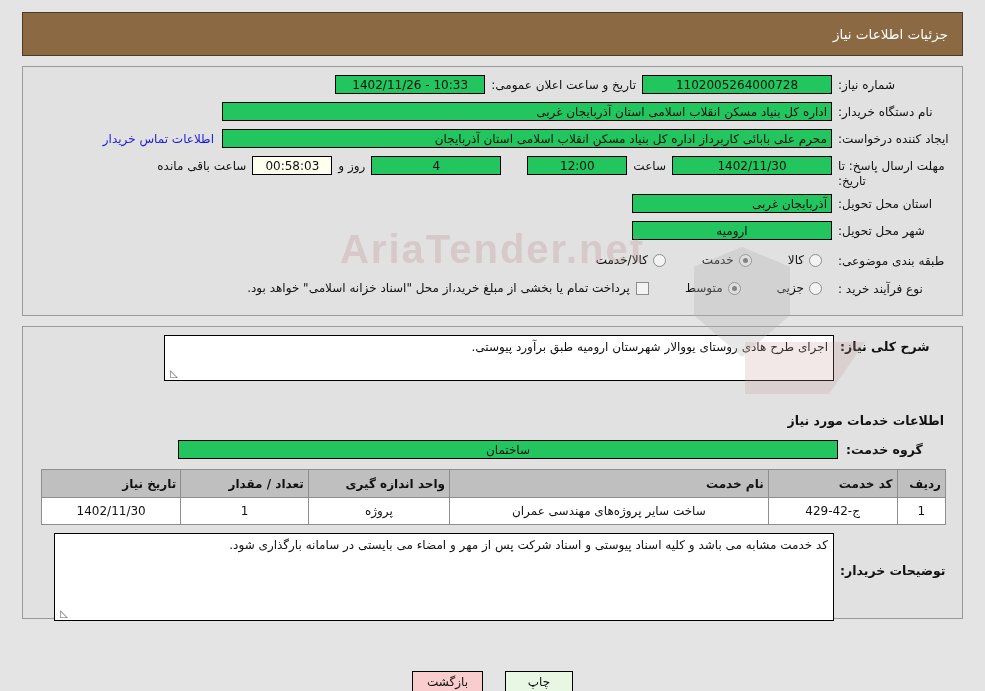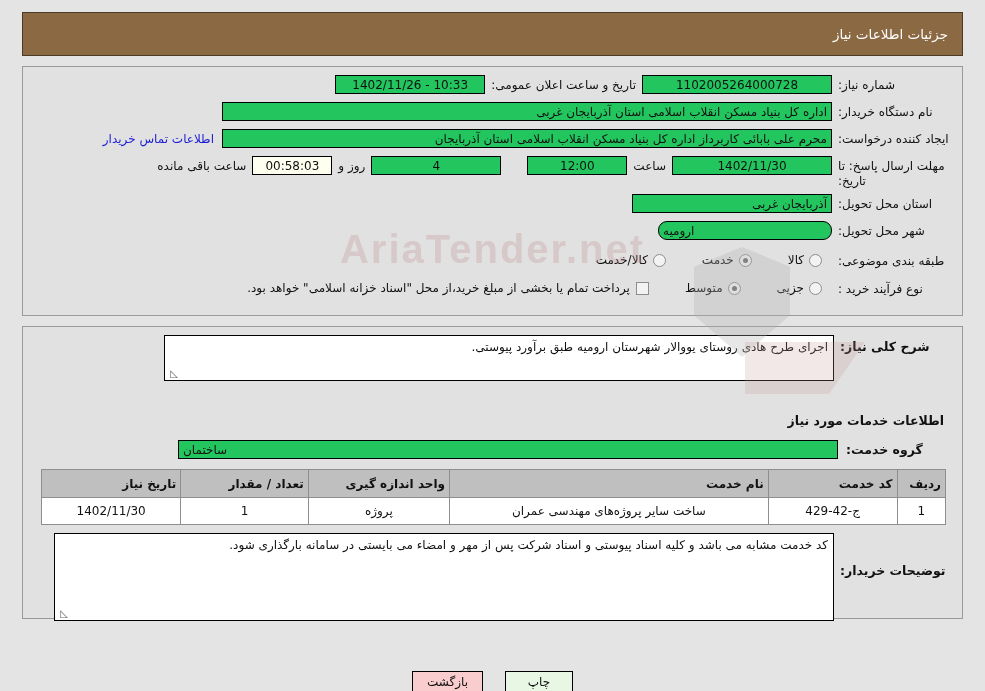--- a/index.html
+++ b/index.html
@@ -92,22 +92,22 @@
   .inp.cream  { background: #fffff0; }
   .w-niaz   { width: 190px; text-align: center; }
   .w-date   { width: 150px; text-align: center; }
   .w-org    { width: 610px; text-align: right; }
   .w-creator{ width: 610px; text-align: right; }
   .w-ddate  { width: 160px; text-align: center; }
   .w-time   { width: 100px; text-align: center; }
   .w-days   { width: 130px; text-align: center; }
   .w-count  { width: 80px; text-align: center; }
   .w-prov   { width: 200px; text-align: right; }
-  .w-city   { width: 174px; text-align: left; border-radius: 9px; }
-  .w-group  { width: 660px; text-align: left; }
+  .w-city   { width: 200px; text-align: center; }
+  .w-group  { width: 660px; text-align: center; }
   .link {
     color: #1b1bd6;
     font-size: 12px;
     padding-top: 3px;
     margin-right: 8px;
     text-decoration: none;
     cursor: pointer;
     white-space: nowrap;
   }
   .inline-txt {

